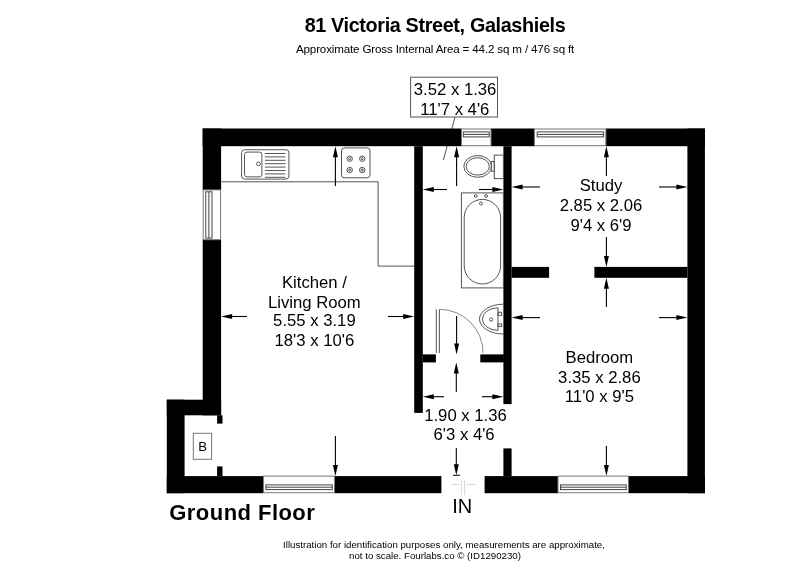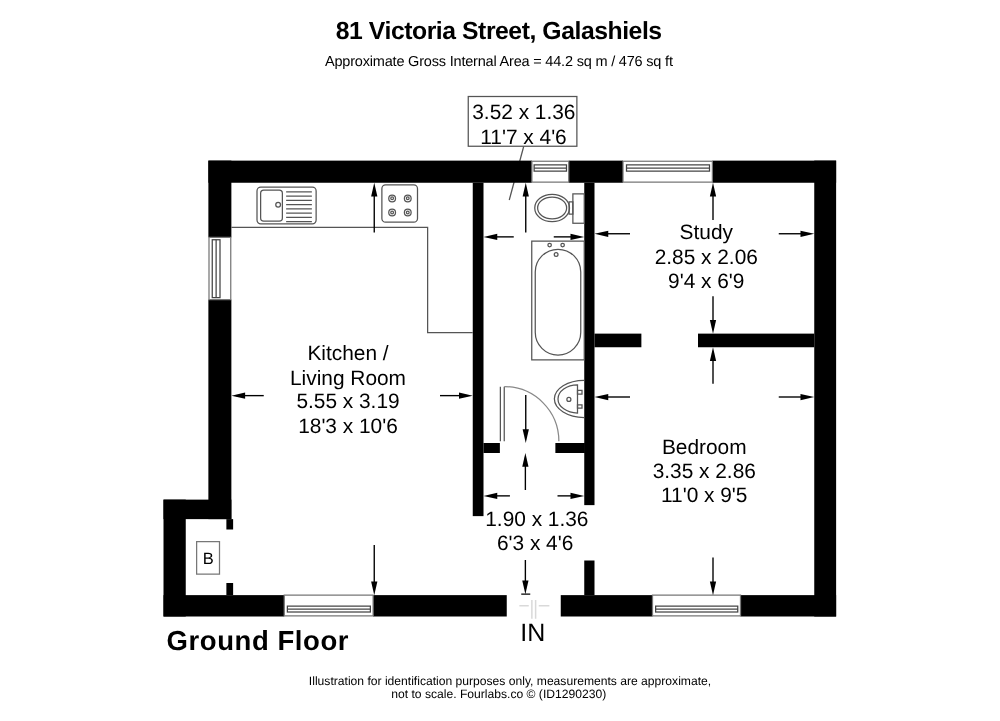--- a/index.html
+++ b/index.html
@@ -1,17 +1,17 @@
 <!DOCTYPE html>
 <html><head>
 <meta charset="utf-8">
 <style>
   html,body{margin:0;padding:0;background:#ffffff;}
   .page{position:relative;width:756px;height:577px;background:#ffffff;overflow:hidden;
-        font-family:"Liberation Sans",sans-serif;}
+        font-family:"Liberation Sans",sans-serif;margin-left:36px;}
   svg{position:absolute;left:0;top:0;}
   text{font-family:"Liberation Sans",sans-serif;fill:#000;}
 </style>
 </head>
 <body>
 <div class="page">
 <svg width="800" height="577" viewBox="0 0 800 577">
 
   <text x="399" y="31.6" font-size="19.8" font-weight="bold" letter-spacing="-0.35" text-anchor="middle">81 Victoria Street, Galashiels</text>
   <text x="399.1" y="53" font-size="11.6" letter-spacing="-0.15" text-anchor="middle">Approximate Gross Internal Area = 44.2 sq m / 476 sq ft</text>

